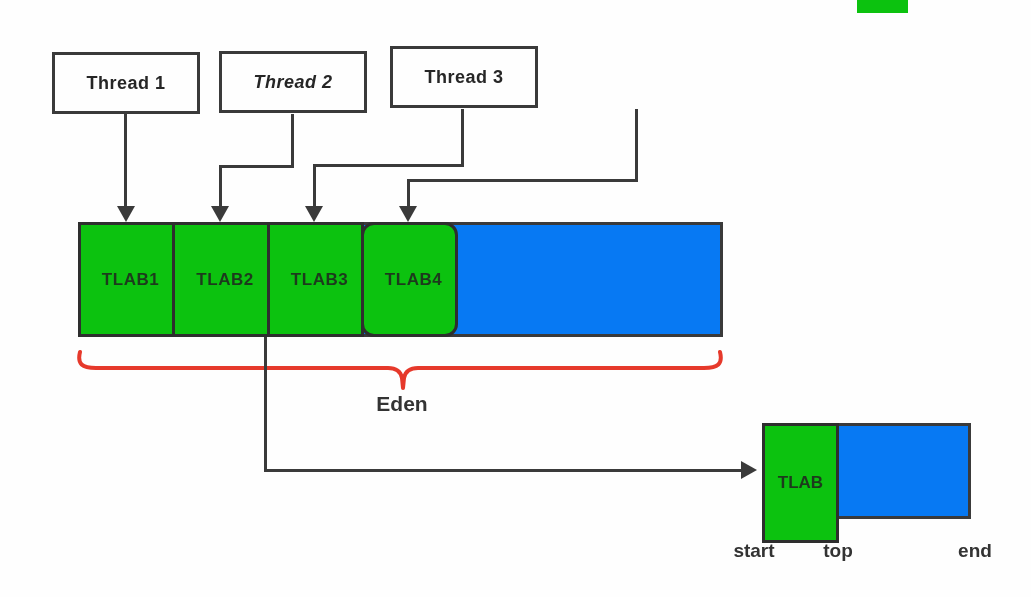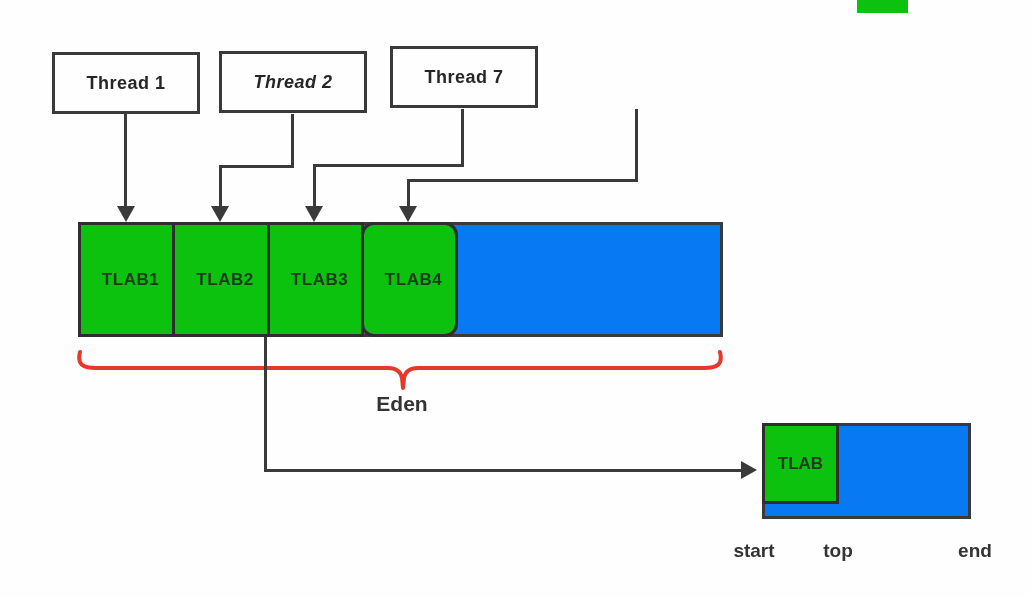--- a/index.html
+++ b/index.html
@@ -70,21 +70,21 @@
     text-align:center;font-weight:bold;font-size:21px;color:#333333;
   }
 
   
   .detail-box{
     position:absolute;left:762px;top:423px;width:209px;height:96px;
     box-sizing:border-box;border:3px solid var(--line,#3a3a3a);
     background:var(--blue,#0779f3);
   }
   .detail-green{
-    position:absolute;left:762px;top:423px;width:77px;height:81px;
+    position:absolute;left:762px;top:423px;width:77px;height:120px;
     box-sizing:border-box;border:3px solid #2e2e2e;
     background:var(--green,#0cc20f);
     display:flex;align-items:center;justify-content:center;
     font-weight:bold;font-size:17px;color:#1d3a1d;
   }
   .marker{
     position:absolute;top:540px;width:100px;
     text-align:center;font-weight:bold;font-size:19px;color:#333333;
   }
   .m-start{left:704px;}
@@ -104,21 +104,21 @@
 
   <div class="artifact"></div>
 
   <div class="thread-box t1">
     <span>Thread 1</span>
   </div>
   <div class="thread-box t2">
     <span>Thread 2</span>
   </div>
   <div class="thread-box t3">
-    <span>Thread 7</span>
+    <span>Thread 3</span>
   </div>
 
   <div class="vline" style="left:124px;top:114px;height:94px;"></div>
   <div class="head-down" style="left:117px;top:206px;"></div>
 
   <div class="vline" style="left:291px;top:114px;height:54px;"></div>
   <div class="hline" style="left:219px;top:165px;width:75px;"></div>
   <div class="vline" style="left:219px;top:165px;height:43px;"></div>
   <div class="head-down" style="left:211px;top:206px;"></div>
 

